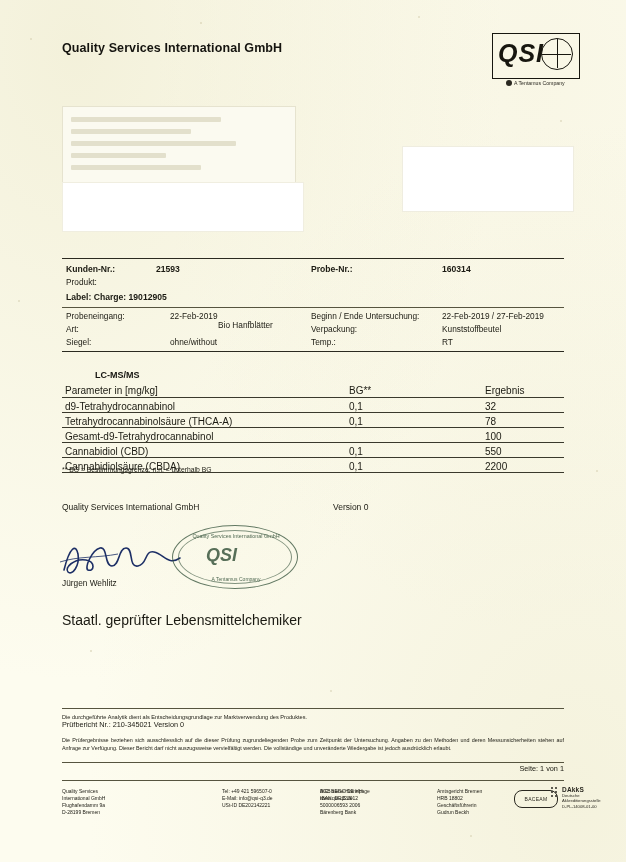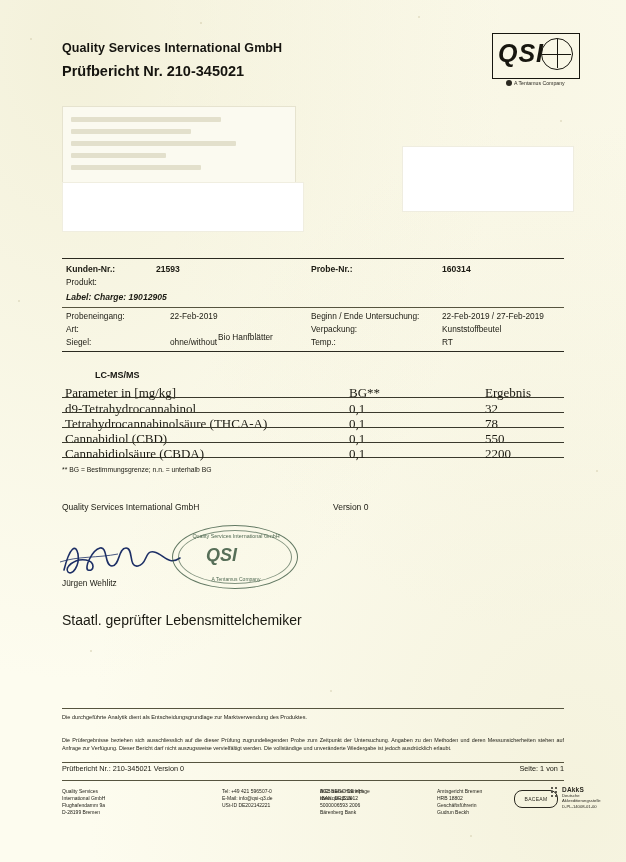--- a/index.html
+++ b/index.html
@@ -178,23 +178,22 @@
 
   
   .tbl {
     position: absolute;
     left: 62px; top: 383px;
     width: 502px;
   }
   .tbl .th, .tbl .tr {
     position: relative;
     height: 14px;
-    font-size: 13px;
-    color: #1b1a12;
-    font-family: Liberation Serif, serif;
+    font-size: 10px;
+    color: #1b1a12;
   }
   .tbl .tr {
     border-top: .7px solid #3a392c;
   }
   .tbl .tr.last { border-bottom: .7px solid #3a392c; }
   .tbl .c1 { position: absolute; left: 3px;   top: 3px; }
   .tbl .c2 { position: absolute; left: 287px; top: 3px; text-align: right; }
   .tbl .c3 { position: absolute; left: 423px; top: 3px; }
   .tbl .th .c1, .tbl .th .c2, .tbl .th .c3 { top: 2px; }
   .tbl-note {
@@ -293,21 +292,21 @@
     position: absolute;
     left: 62px; top: 736px;
     width: 502px;
     font-size: 5.4px;
     line-height: 8px;
     color: #23221a;
     text-align: justify;
   }
   .foot-bar-l {
     position: absolute;
-    left: 62px; top: 764px;
+    left: 62px; top: 720px;
     font-size: 7.3px;
     color: #1b1a12;
     text-align: center;
   }
   .foot-bar-r {
     position: absolute;
     right: 62px; top: 764px;
     font-size: 7.3px;
     color: #1b1a12;
   }
@@ -381,21 +380,20 @@
   <div class="speck" style="left:560px;top:120px;width:2px;height:2px;"></div>
   <div class="speck" style="left:18px;top:300px;width:1.8px;height:1.8px;"></div>
   <div class="speck" style="left:596px;top:470px;width:2px;height:2px;"></div>
   <div class="speck" style="left:90px;top:650px;width:1.6px;height:1.6px;"></div>
   <div class="speck" style="left:330px;top:690px;width:2px;height:2px;"></div>
   <div class="speck" style="left:470px;top:835px;width:1.8px;height:1.8px;"></div>
 
   <div class="content">
 
     <div class="hdr-company">Quality Services International GmbH</div>
-    <div class="hdr-title">Prüfbericht Nr. 210-345021</div>
 
     <div class="logo">
       <div class="logo-box"></div>
       <div class="logo-qsi">QSI</div>
       <div class="logo-globe"></div>
       <div class="logo-sub">
         <span class="dot"></span><span>A Tentamus Company</span>
       </div>
     </div>
 
@@ -414,31 +412,31 @@
     <div class="rule" style="top:258px;"></div>
 
     <div class="fld b" style="left:66px;top:264px;">Kunden-Nr.:</div>
     <div class="fld b" style="left:156px;top:264px;">21593</div>
     <div class="fld b" style="left:311px;top:264px;">Probe-Nr.:</div>
     <div class="fld b" style="left:442px;top:264px;">160314</div>
 
     <div class="fld" style="left:66px;top:277px;">Produkt:</div>
     <div class="fld" style="left:156px;top:277px;"></div>
 
-    <div class="fld b" style="left:66px;top:292px;font-style:italic;">Label: Charge: 19012905</div>
+    <div class="fld b" style="left:66px;top:292px;">Label: Charge: 19012905</div>
 
     <div class="rule thin" style="top:307px;"></div>
 
     <div class="fld" style="left:66px;top:311px;">Probeneingang:</div>
     <div class="fld" style="left:170px;top:311px;">22-Feb-2019</div>
     <div class="fld" style="left:311px;top:311px;">Beginn / Ende Untersuchung:</div>
     <div class="fld" style="left:442px;top:311px;">22-Feb-2019 / 27-Feb-2019</div>
 
     <div class="fld" style="left:66px;top:324px;">Art:</div>
-    <div class="fld" style="left:170px;top:332px;padding-left:48px;">Bio Hanfblätter</div>
+    <div class="fld" style="left:170px;top:320px;padding-left:48px;">Bio Hanfblätter</div>
     <div class="fld" style="left:311px;top:324px;">Verpackung:</div>
     <div class="fld" style="left:442px;top:324px;">Kunststoffbeutel</div>
 
     <div class="fld" style="left:66px;top:337px;">Siegel:</div>
     <div class="fld" style="left:170px;top:337px;">ohne/without</div>
     <div class="fld" style="left:311px;top:337px;">Temp.:</div>
     <div class="fld" style="left:442px;top:337px;">RT</div>
 
     <div class="rule" style="top:351px;"></div>
 
@@ -452,20 +450,25 @@
       </div>
       <div class="tr">
         <span class="c1">d9-Tetrahydrocannabinol</span>
         <span class="c2">0,1</span>
         <span class="c3">32</span>
       </div>
       <div class="tr">
         <span class="c1">Tetrahydrocannabinolsäure (THCA-A)</span>
         <span class="c2">0,1</span>
         <span class="c3">78</span>
+      </div>
+      <div class="tr">
+        <span class="c1">Gesamt-d9-Tetrahydrocannabinol</span>
+        <span class="c2"></span>
+        <span class="c3">100</span>
       </div>
       <div class="tr">
         <span class="c1">Cannabidiol (CBD)</span>
         <span class="c2">0,1</span>
         <span class="c3">550</span>
       </div>
       <div class="tr last">
         <span class="c1">Cannabidiolsäure (CBDA)</span>
         <span class="c2">0,1</span>
         <span class="c3">2200</span>

